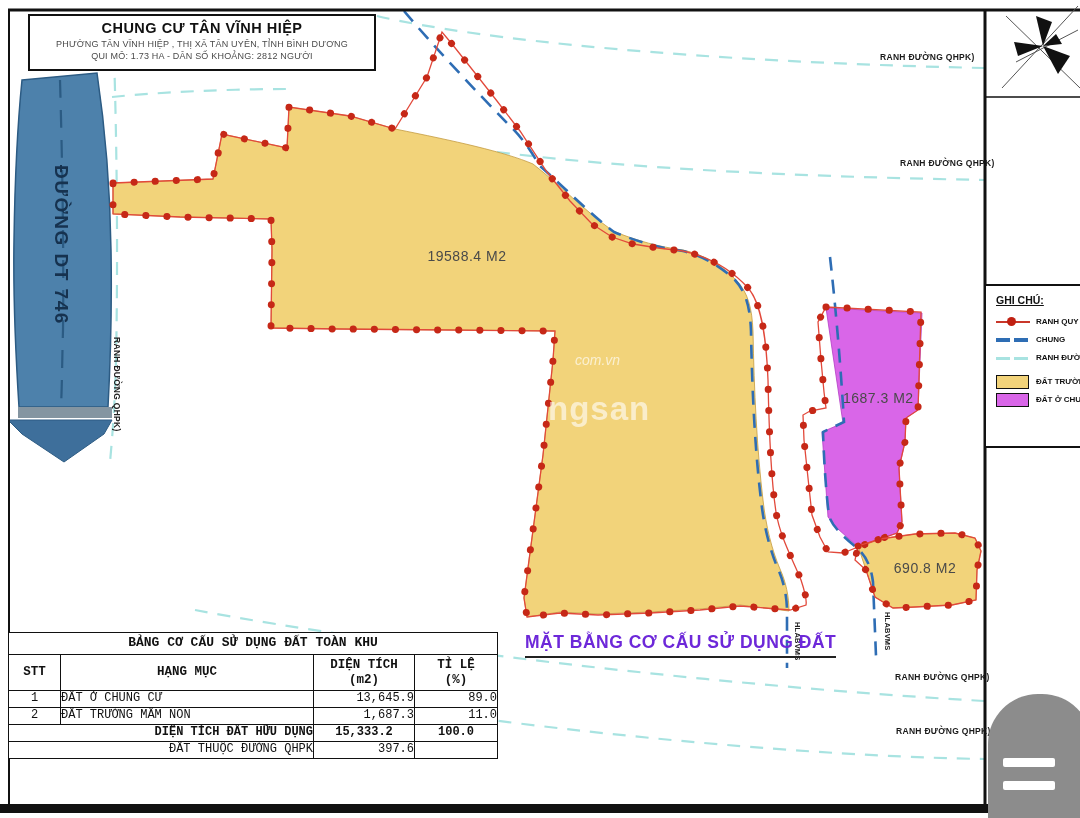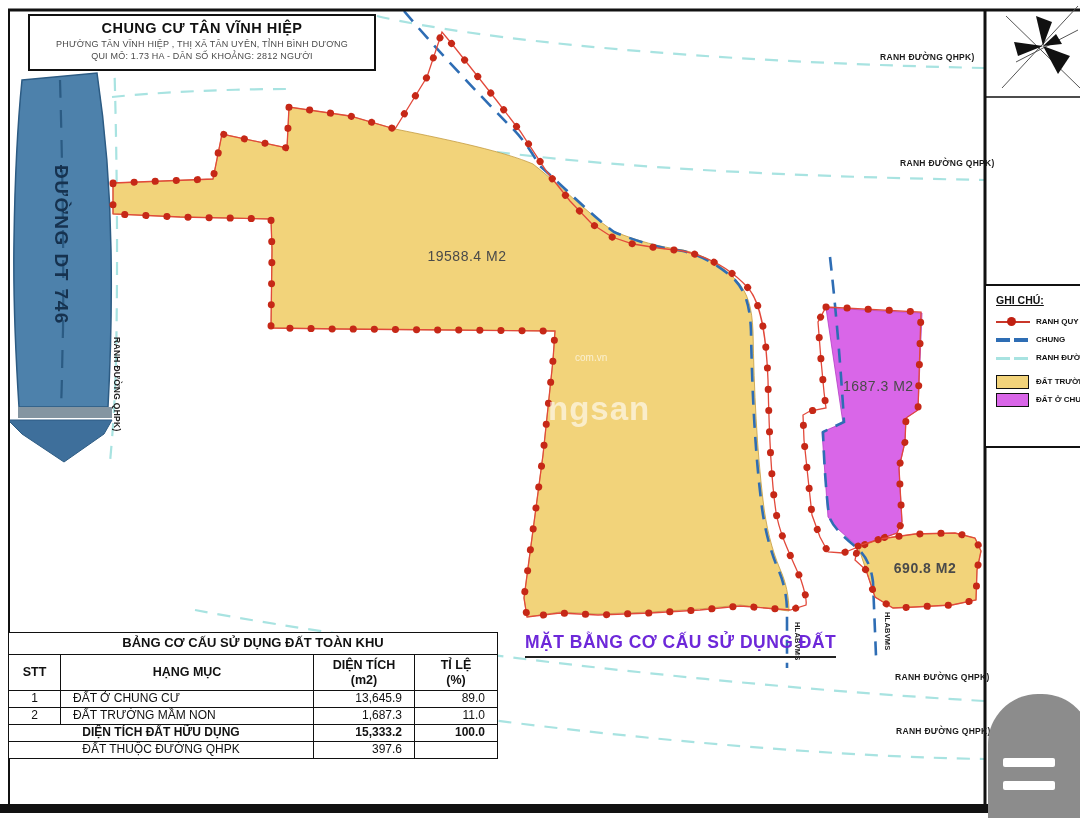--- a/index.html
+++ b/index.html
@@ -21,21 +21,21 @@
   .road-name{font-size:19px;font-weight:bold;color:#16324f;letter-spacing:1.5px;}
   .edge-lbl{font-size:8.5px;font-weight:bold;color:#222;letter-spacing:.3px;}
   .area-lbl{font-size:14px;color:#4a4a4a;text-align:center;letter-spacing:.5px;}
   .qhpk-lbl{font-size:8.5px;font-weight:bold;color:#1a1a1a;letter-spacing:.3px;}
   .hlab-lbl{font-size:7.5px;font-weight:bold;color:#222;letter-spacing:.2px;}
   .plan-title{
     font-size:17.5px;font-weight:bold;letter-spacing:.5px;color:#6d28d9;
     border-bottom:2px solid #222;padding-bottom:3px;
   }
   .wm-big{font-size:33px;font-weight:bold;color:rgba(255,255,255,.6);letter-spacing:1px;margin-top:28px;}
-  .wm-small{font-size:10px;color:rgba(255,255,255,.65);}
+  .wm-small{font-size:14px;color:rgba(255,255,255,.65);font-style:italic;}
   
   .legend{
     position:absolute;left:984px;top:284px;width:130px;height:164px;
     border:2px solid #111;background:#fff;box-sizing:border-box;
     padding:8px 0 0 10px;z-index:4;
   }
   .legend .head{font-size:10.5px;font-weight:bold;text-decoration:underline;margin-bottom:9px;}
   .legend .row{display:flex;align-items:center;gap:6px;height:13px;margin-bottom:5px;}
   .legend .row.gap{margin-top:11px;}
   .legend .lab{font-size:8px;font-weight:bold;white-space:nowrap;}
@@ -44,29 +44,29 @@
   .sw-reddot{position:absolute;left:11px;top:2px;width:9px;height:9px;border-radius:50%;background:#c02012;}
   .sw-bdash{position:absolute;top:5px;width:14px;height:4px;background:#2e6db4;}
   .sw-cdash{position:absolute;top:6px;width:14px;height:3px;background:#a8e3e1;}
   .sw-fill{position:absolute;left:0;top:0;width:31px;height:12px;border:1px solid #111;}
   
   .landuse-table{
     position:absolute;left:8px;top:632px;width:489px;border-collapse:collapse;
     background:#fff;z-index:6;table-layout:fixed;
   }
   .landuse-table td{
-    border:1.5px solid #111;font-size:12px;padding:1px 12px;line-height:1.15;
-    overflow:hidden;white-space:nowrap;
+    border:1.5px solid #111;font-size:12px;padding:1px 0;line-height:1.15;
+    overflow:hidden;white-space:nowrap;font-family:Liberation Mono, monospace;
   }
   .landuse-table .tt{font-size:13px;font-weight:bold;text-align:center;height:19px;}
   .landuse-table .hd{font-weight:bold;text-align:center;height:33px;font-size:12.5px;}
   .landuse-table .c-stt{text-align:center;}
   .landuse-table .c-num{text-align:right;}
-  .landuse-table .b{font-weight:bold;}
-  .landuse-table .sum-lab{text-align:center;}
+  .landuse-table .b{font-weight:bold;text-align:center;}
+  .landuse-table .sum-lab{text-align:right;}
   .landuse-table tr.r{height:17px;}
   
   .blob{
     position:absolute;left:988px;top:694px;width:104px;height:124px;
     background:#8c8c8c;border-radius:50px 50px 0 0;z-index:8;
   }
   .blob .bar{position:absolute;left:15px;width:52px;height:9px;background:#fff;border-radius:2px;}
   .blob .bar1{top:64px;}
   .blob .bar2{top:87px;}
 </style>
@@ -126,22 +126,22 @@
   <div class="title-box">
     <div class="t1">CHUNG CƯ TÂN VĨNH HIỆP</div>
     <div class="t2">PHƯỜNG TÂN VĨNH HIỆP , THỊ XÃ TÂN UYÊN, TỈNH BÌNH DƯƠNG</div>
     <div class="t3">QUI MÔ: 1.73 HA - DÂN SỐ KHOẢNG: 2812 NGƯỜI</div>
   </div>
 
   <div class="lbl vert road-name" style="left:72px;top:165px;">ĐƯỜNG DT 746</div>
   <div class="lbl vert edge-lbl" style="left:122px;top:337px;">RANH ĐƯỜNG QHPK)</div>
 
   <div class="lbl area-lbl" style="left:417px;top:248px;width:100px;">19588.4 M2</div>
-  <div class="lbl area-lbl" style="left:843px;top:378px;width:70px;">1687.3 M2</div>
-  <div class="lbl area-lbl" style="left:885px;top:560px;width:80px;font-weight:bold;">690.8 M2</div>
+  <div class="lbl area-lbl" style="left:843px;top:390px;width:70px;">1687.3 M2</div>
+  <div class="lbl area-lbl" style="left:885px;top:560px;width:80px;">690.8 M2</div>
 
   <div class="lbl qhpk-lbl" style="left:880px;top:52px;">RANH ĐƯỜNG QHPK)</div>
   <div class="lbl qhpk-lbl" style="left:900px;top:158px;">RANH ĐƯỜNG QHPK)</div>
   <div class="lbl qhpk-lbl" style="left:895px;top:672px;">RANH ĐƯỜNG QHPK)</div>
   <div class="lbl qhpk-lbl" style="left:896px;top:726px;">RANH ĐƯỜNG QHPK)</div>
 
   <div class="lbl vert hlab-lbl" style="left:802px;top:622px;">HLABVMS</div>
   <div class="lbl vert hlab-lbl" style="left:892px;top:612px;">HLABVMS</div>
 
   <div class="lbl plan-title" style="left:525px;top:632px;">MẶT BẰNG CƠ CẤU SỬ DỤNG ĐẤT</div>

